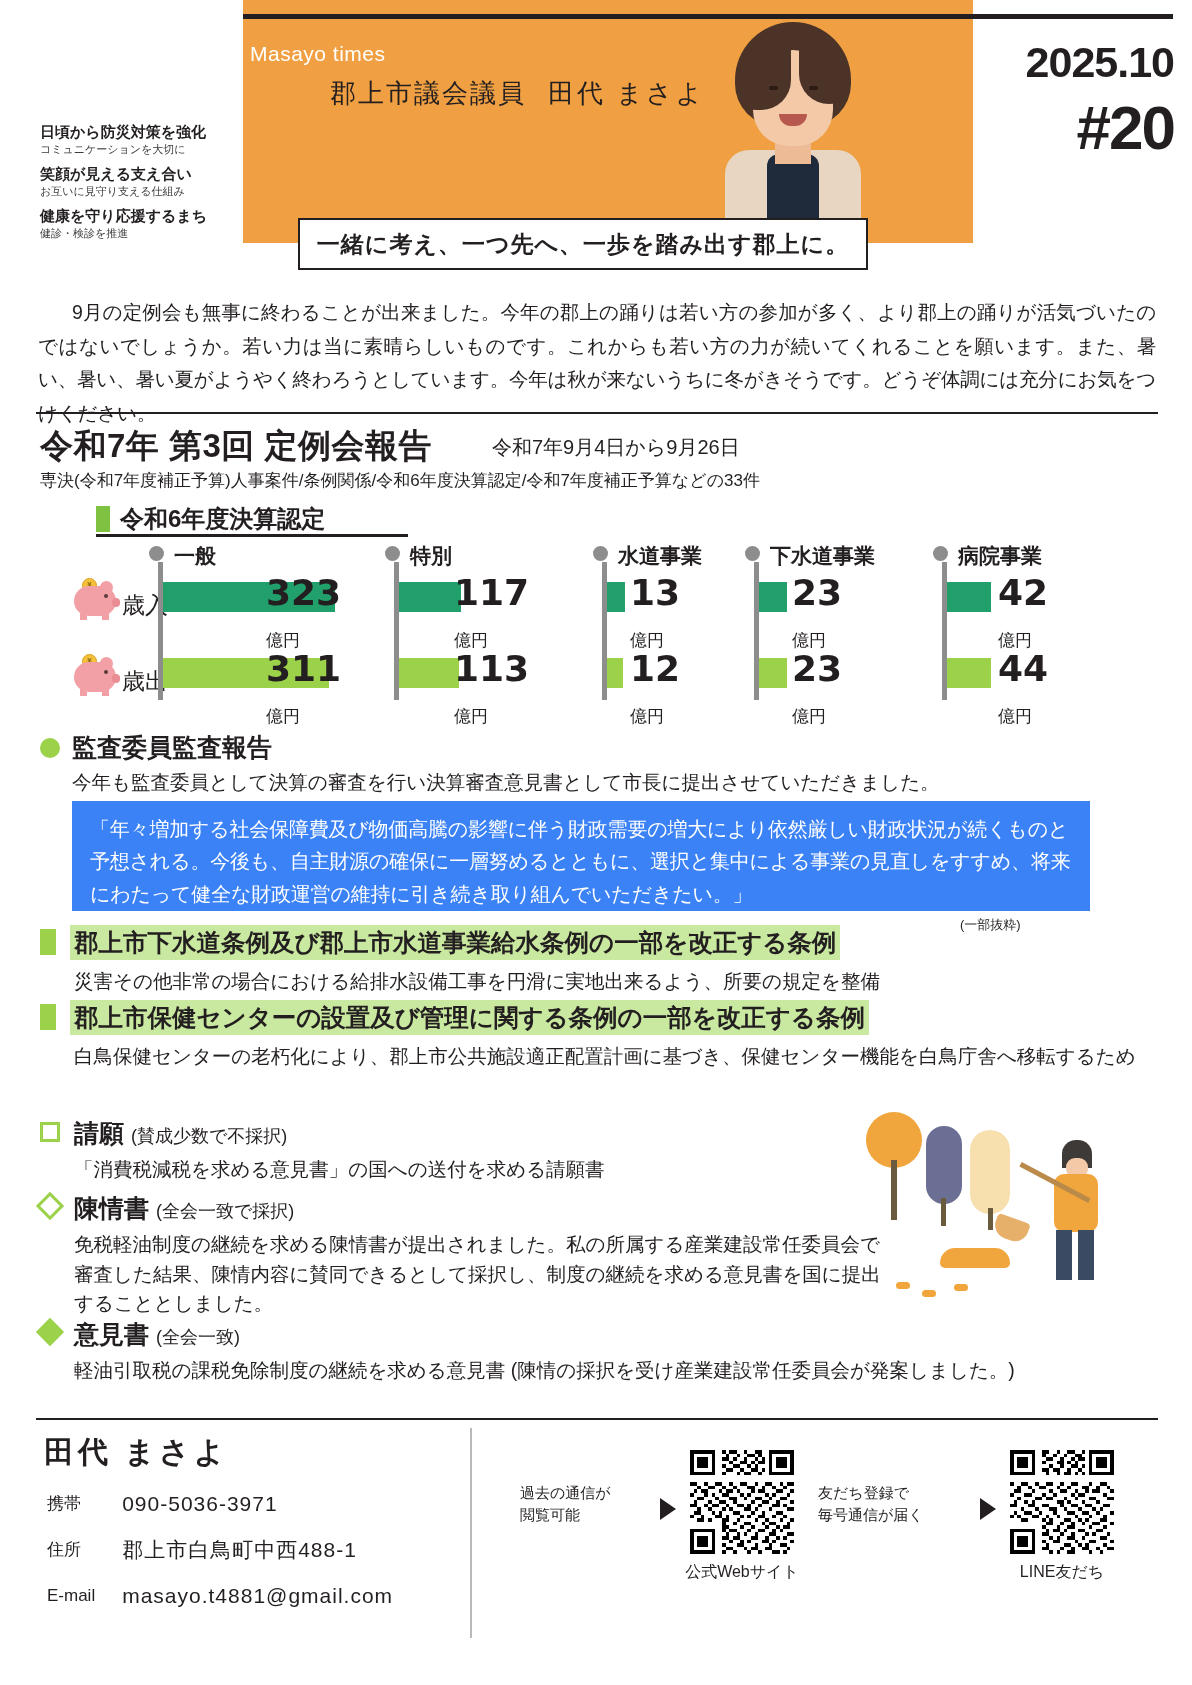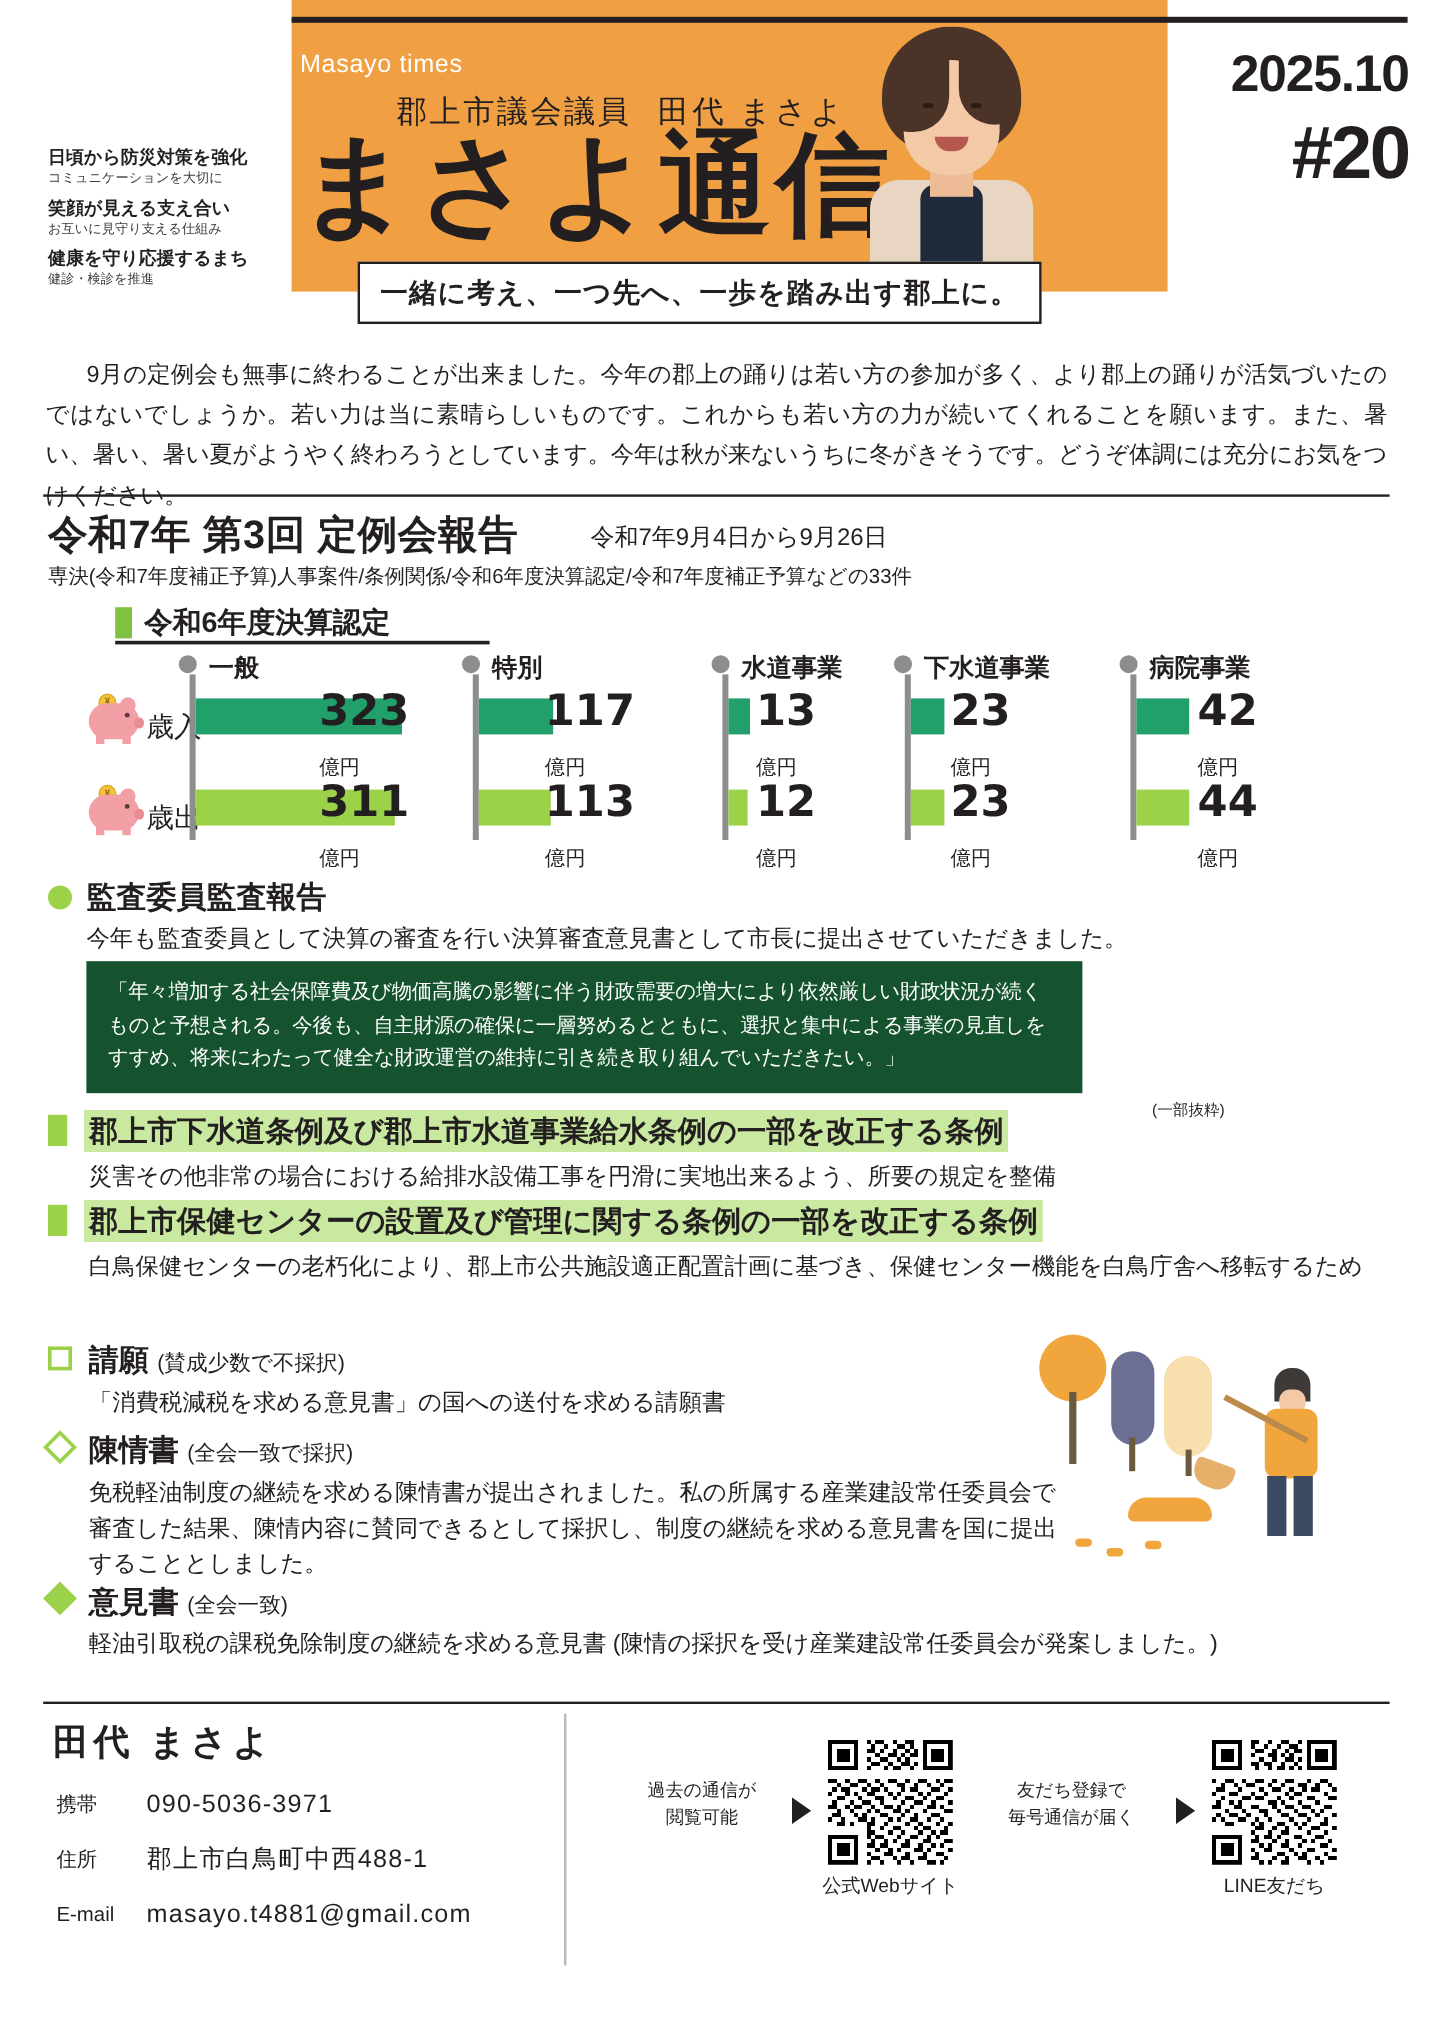--- a/index.html
+++ b/index.html
@@ -78,21 +78,21 @@
   .pig-ear{position:absolute;left:32px;top:3px;width:13px;height:13px;background:#f2a0a6;border-radius:50% 50% 0 50%;transform:rotate(20deg);}
   .pig-eye{position:absolute;left:36px;top:16px;width:4px;height:4px;background:#5b3a3a;border-radius:50%;}
   .pig-nose{position:absolute;left:44px;top:20px;width:8px;height:9px;background:#e98c93;border-radius:4px;}
   .pig-leg{position:absolute;top:35px;width:7px;height:7px;background:#f2a0a6;}
   .coin{position:absolute;left:14px;top:0px;width:13px;height:13px;border-radius:50%;background:#f5c13a;border:1.5px solid #d9a21c;font-size:8px;text-align:center;line-height:11px;color:#8a6a10;font-weight:bold;}
 
   
   .kansa-dot{position:absolute;left:40px;top:738px;width:20px;height:20px;border-radius:50%;background:#9bd24a;}
   .kansa-title{position:absolute;left:72px;top:731px;font-size:25px;font-weight:bold;}
   .kansa-text{position:absolute;left:72px;top:768px;width:1090px;font-size:19.5px;line-height:1.5;}
-  .quote{position:absolute;left:72px;top:801px;width:830px;height:110px;background:#14532d;color:#ffffff;padding:12px 18px;box-sizing:border-box;font-size:17px;line-height:1.62;letter-spacing:-0.2px;}
+  .quote{position:absolute;left:72px;top:801px;width:1018px;height:110px;background:#3b82f6;color:#ffffff;padding:12px 18px;box-sizing:border-box;font-size:20px;line-height:1.62;letter-spacing:-0.2px;}
   .quote-note{position:absolute;left:960px;top:916px;font-size:13px;}
 
   
   .ord{position:absolute;}
   .ord .mark{position:absolute;left:0;top:4px;width:16px;height:26px;background:#9bd24a;}
   .ord .ohl{position:absolute;left:30px;top:0;background:#c9e9a0;padding:1px 4px;font-size:24.5px;font-weight:bold;white-space:nowrap;}
   .ord .obody{position:absolute;left:34px;width:1110px;font-size:19.5px;line-height:1.5;}
 
   
   .item{position:absolute;}
@@ -109,39 +109,38 @@
 
   
   .foot-rule{position:absolute;left:36px;top:1418px;width:1122px;height:2px;background:#231f20;}
   .foot-name{position:absolute;left:44px;top:1432px;font-size:30px;font-weight:bold;letter-spacing:4px;}
   .foot-tbl{position:absolute;left:44px;top:1480px;font-size:17px;line-height:2.0;}
   .foot-tbl td.k{padding-right:24px;color:#231f20;}
   .foot-tbl td.v{font-size:21px;letter-spacing:1px;}
   .foot-div{position:absolute;left:470px;top:1428px;width:2px;height:210px;background:#b9b9b9;}
 
   .qblock{position:absolute;}
-  .qcap{position:absolute;font-size:15px;line-height:1.45;text-align:center;}
+  .qcap{position:absolute;font-size:15px;line-height:1.45;text-align:left;}
   .qarrow{position:absolute;width:0;height:0;border-top:11px solid transparent;border-bottom:11px solid transparent;border-left:16px solid #231f20;}
   .qr{position:absolute;width:104px;height:104px;background:#ffffff;}
   .qlabel{position:absolute;font-size:16px;text-align:center;width:160px;}
 </style>
 </head>
 <body>
 
 <div class="page">
 
   <div class="header">
     <div class="hdr-orange"></div>
     <div class="hdr-rule"></div>
 
     <div class="masayo-times">Masayo times</div>
     <div class="council">
       <span>郡上市議会議員</span><span class="nm">田代 まさよ</span>
     </div>
-    <div class="bigtitle">まさよ通信</div>
     <div class="issue-date">2025.10</div>
     <div class="issue-no">#20</div>
 
     <div class="slogans">
       <div class="s-main">日頃から防災対策を強化</div>
       <div class="s-sub">コミュニケーションを大切に</div>
       <div class="s-main">笑顔が見える支え合い</div>
       <div class="s-sub">お互いに見守り支える仕組み</div>
       <div class="s-main">健康を守り応援するまち</div>
       <div class="s-sub">健診・検診を推進</div>

